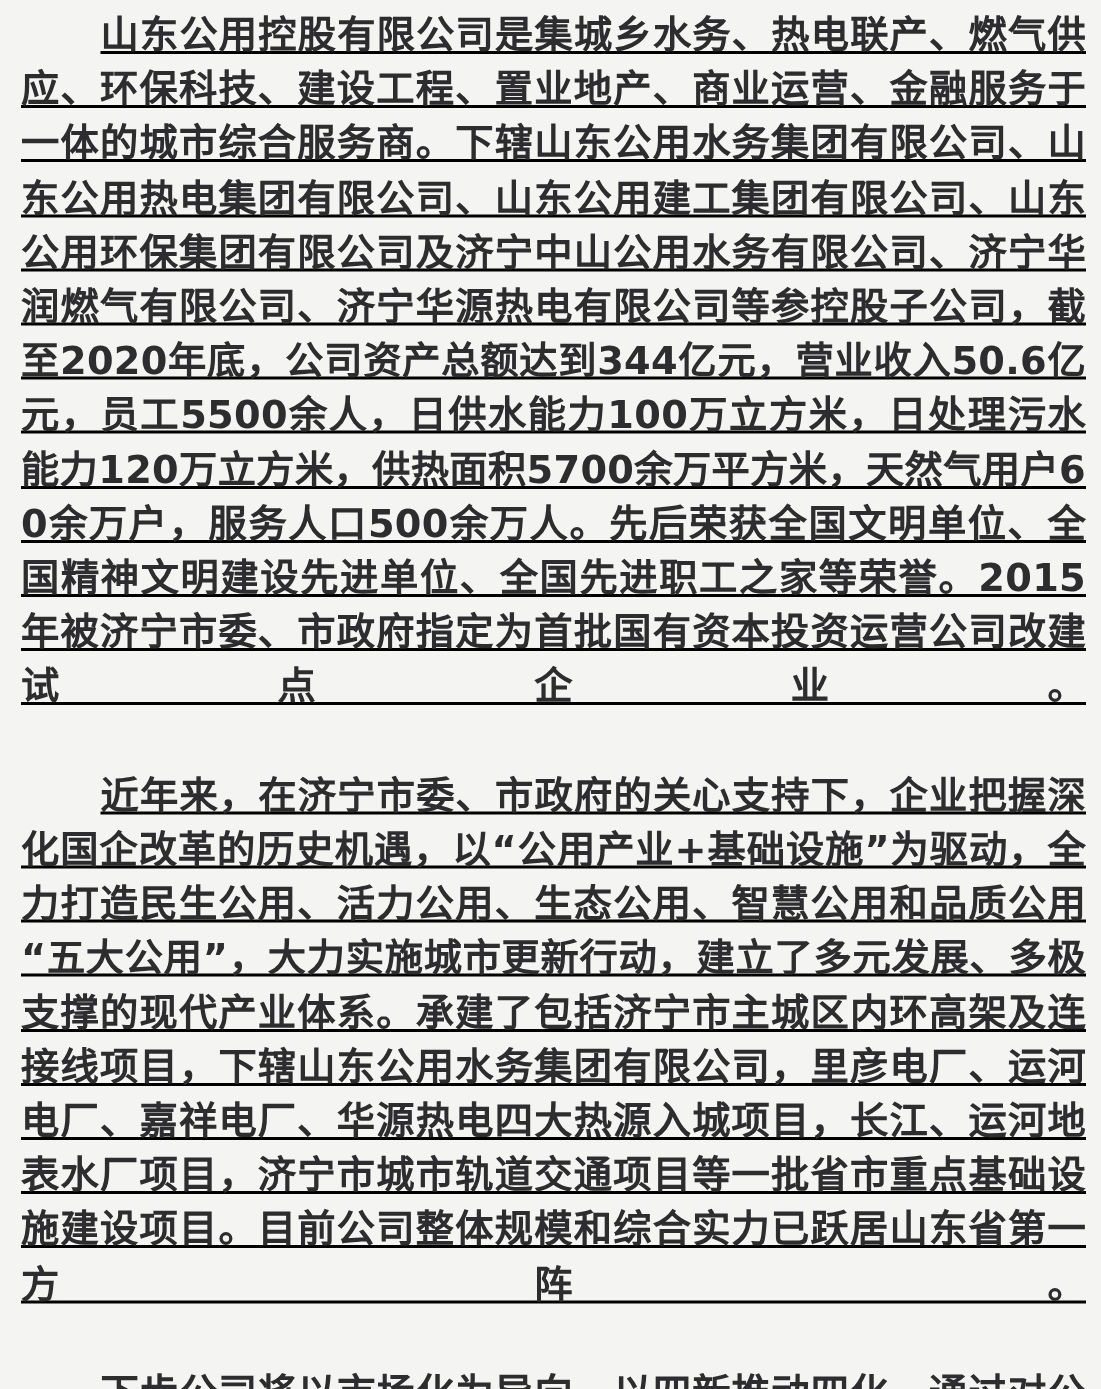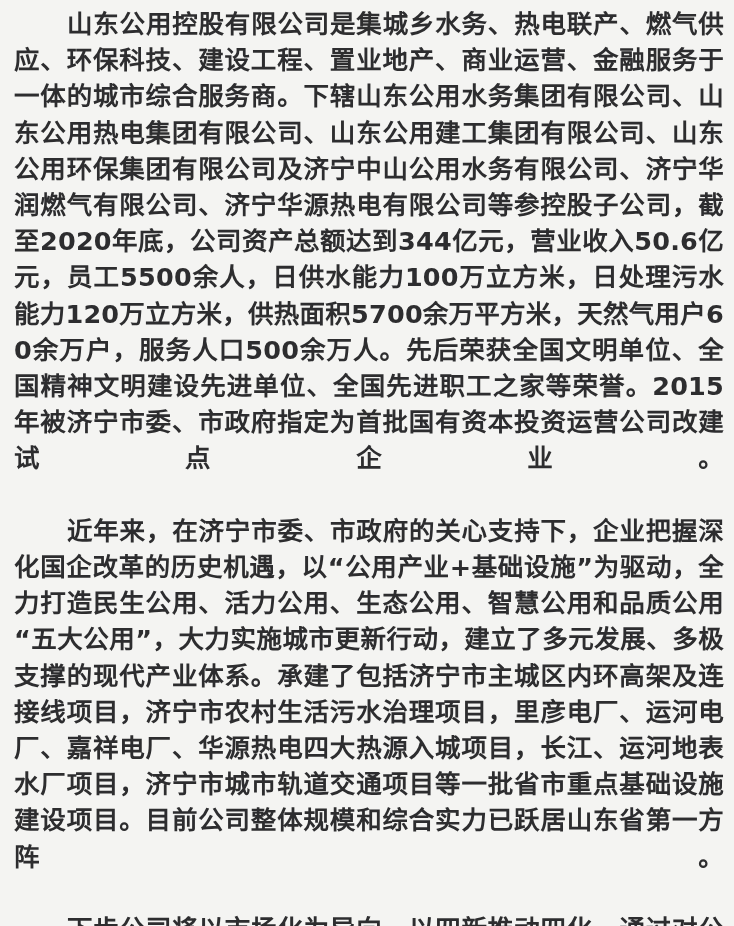--- a/index.html
+++ b/index.html
@@ -15,20 +15,21 @@
     overflow: hidden;
   }
 
   #page {
     position: relative;
     width: 734px;
     height: 926px;
     background: #f4f4f2;
     box-sizing: border-box;
     padding: 6px 10px 0 14px;
+    text-decoration: underline;
   }
 
   .doc-body {
     width: 710px;
   }
 
   p.para {
     margin: 0;
     padding: 0;
     color: #2d2d2f;
@@ -52,18 +53,18 @@
   }
 </style>
 </head>
 <body>
 
 <div id="page">
   <div class="doc-body">
 
     <p class="para">山东公用控股有限公司是集城乡水务、热电联产、燃气供应、环保科技、建设工程、置业地产、商业运营、金融服务于一体的城市综合服务商。下辖山东公用水务集团有限公司、山东公用热电集团有限公司、山东公用建工集团有限公司、山东公用环保集团有限公司及济宁中山公用水务有限公司、济宁华润燃气有限公司、济宁华源热电有限公司等参控股子公司，截至2020年底，公司资产总额达到344亿元，营业收入50.6亿元，员工5500余人，日供水能力100万立方米，日处理污水能力120万立方米，供热面积5700余万平方米，天然气用户60余万户，服务人口500余万人。先后荣获全国文明单位、全国精神文明建设先进单位、全国先进职工之家等荣誉。2015年被济宁市委、市政府指定为首批国有资本投资运营公司改建试点企业。</p>
 
-    <p class="para">近年来，在济宁市委、市政府的关心支持下，企业把握深化国企改革的历史机遇，以“公用产业+基础设施”为驱动，全力打造民生公用、活力公用、生态公用、智慧公用和品质公用“五大公用”，大力实施城市更新行动，建立了多元发展、多极支撑的现代产业体系。承建了包括济宁市主城区内环高架及连接线项目，济宁市农村生活污水治理项目，里彦电厂、运河电厂、嘉祥电厂、华源热电四大热源入城项目，长江、运河地表水厂项目，济宁市城市轨道交通项目等一批省市重点基础设施建设项目。目前公司整体规模和综合实力已跃居山东省第一方阵。</p>
+    <p class="para">近年来，在济宁市委、市政府的关心支持下，企业把握深化国企改革的历史机遇，以“公用产业+基础设施”为驱动，全力打造民生公用、活力公用、生态公用、智慧公用和品质公用“五大公用”，大力实施城市更新行动，建立了多元发展、多极支撑的现代产业体系。承建了包括济宁市主城区内环高架及连接线项目，下辖山东公用水务集团有限公司，里彦电厂、运河电厂、嘉祥电厂、华源热电四大热源入城项目，长江、运河地表水厂项目，济宁市城市轨道交通项目等一批省市重点基础设施建设项目。目前公司整体规模和综合实力已跃居山东省第一方阵。</p>
 
     <p class="para">下步公司将以市场化为导向，以四新推动四化，通过对公用产业和基础设施建设资源进行更深层次的优化、更广领域的整合，坚定不移地走出去，打造产业结构清晰、管理规范高效、资本布局合理、投资运营能力突出的国有资本投资运营公司。同时加快企业资源资本化、资产证券化进程，推动优质核心资产上市，将“山东公用”品牌塑造成为省内乃至全国知名的城市综合服务商，全面提升企业的核心竞争力和服务效能。</p>
 
   </div>
 </div>
 
 </body></html>

